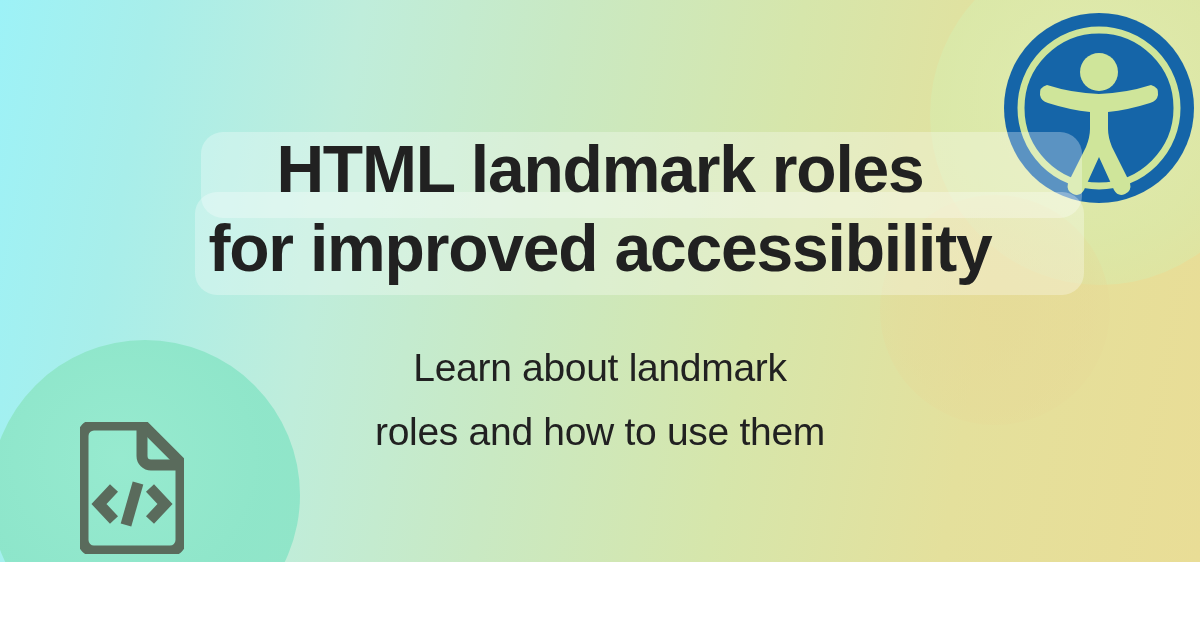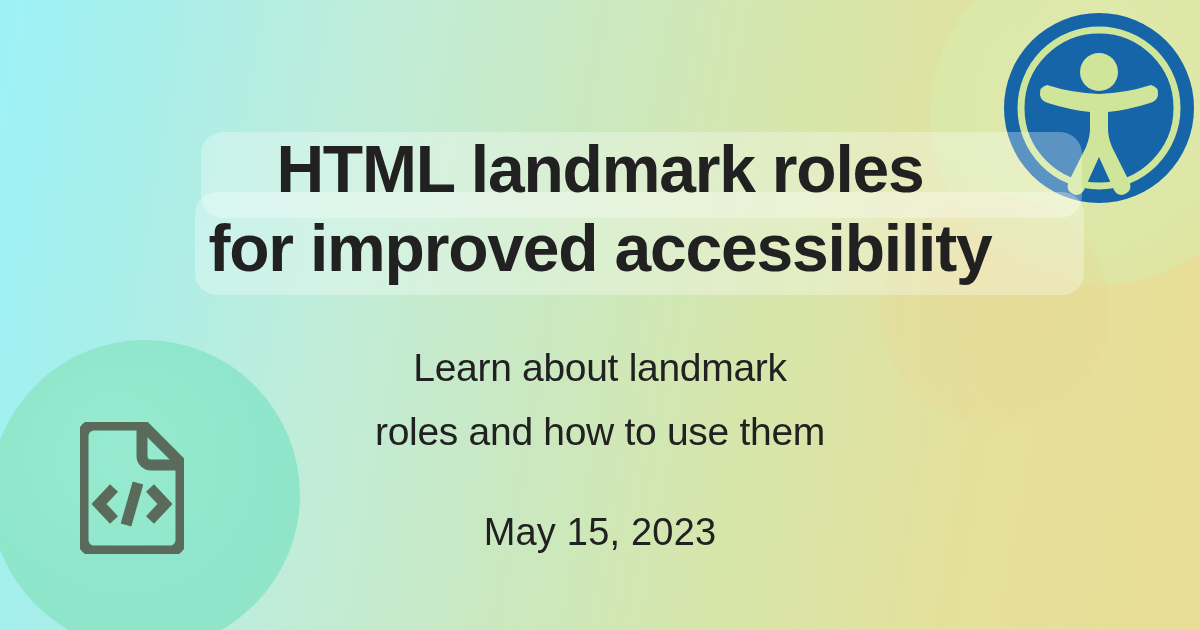--- a/index.html
+++ b/index.html
@@ -10,21 +10,21 @@
   body {
     width: 1200px;
     height: 630px;
     overflow: hidden;
     font-family: "Liberation Sans", sans-serif;
   }
 
   .og-card {
     position: relative;
     width: 1200px;
-    height: 630px;
+    height: 562px;
     overflow: hidden;
     background:
       linear-gradient(100deg,
         #9df2f7 0%,
         #a8eeea 12%,
         #bfeddb 28%,
         #c9e9c3 44%,
         #d6e6ab 62%,
         #e4e09c 80%,
         #e9dd96 100%);
@@ -199,15 +199,14 @@
   <div class="title-wrap">
     <div class="title-plate">
       <h1 class="title">HTML landmark roles
 for improved accessibility</h1>
     </div>
   </div>
 
   <p class="subtitle">Learn about landmark
 roles and how to use them</p>
 
-  <p class="date">May 15, 2023</p>
 
 </div>
 
 </body></html>

